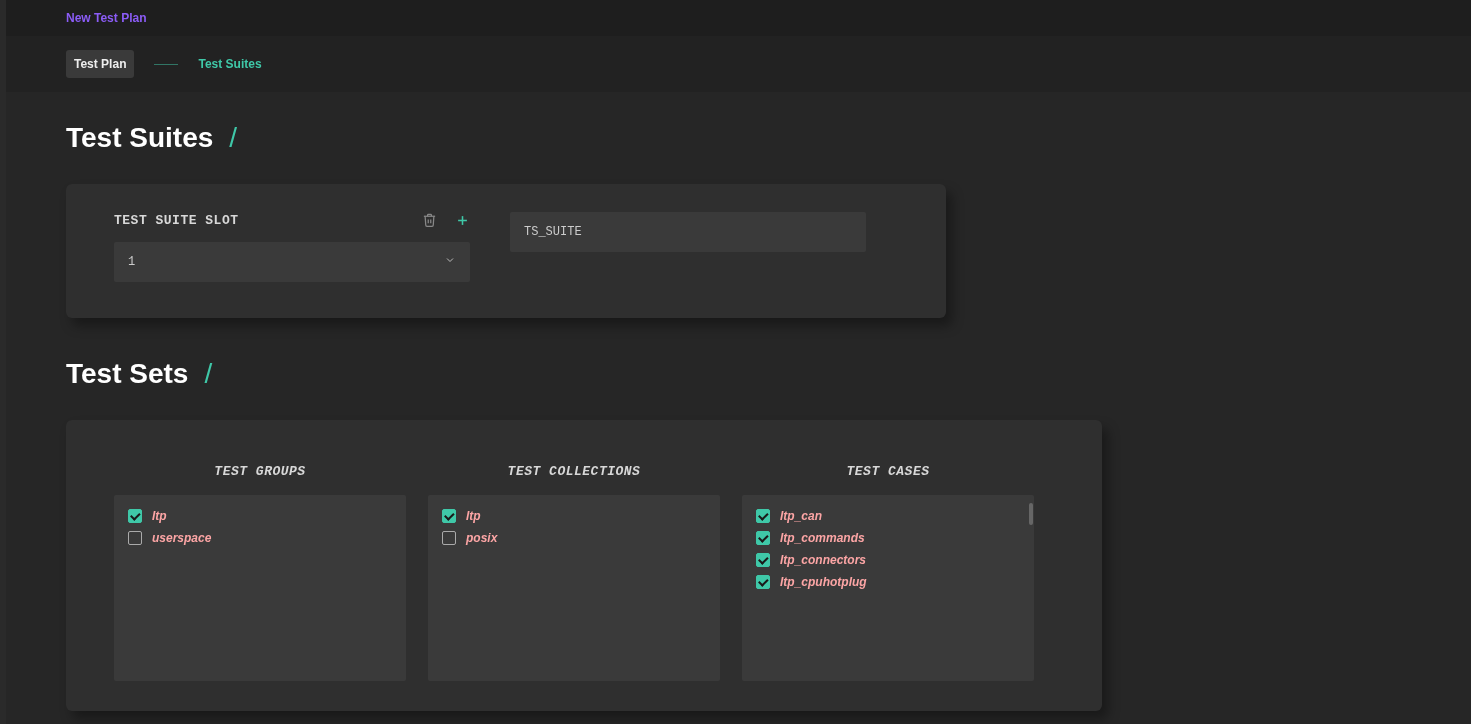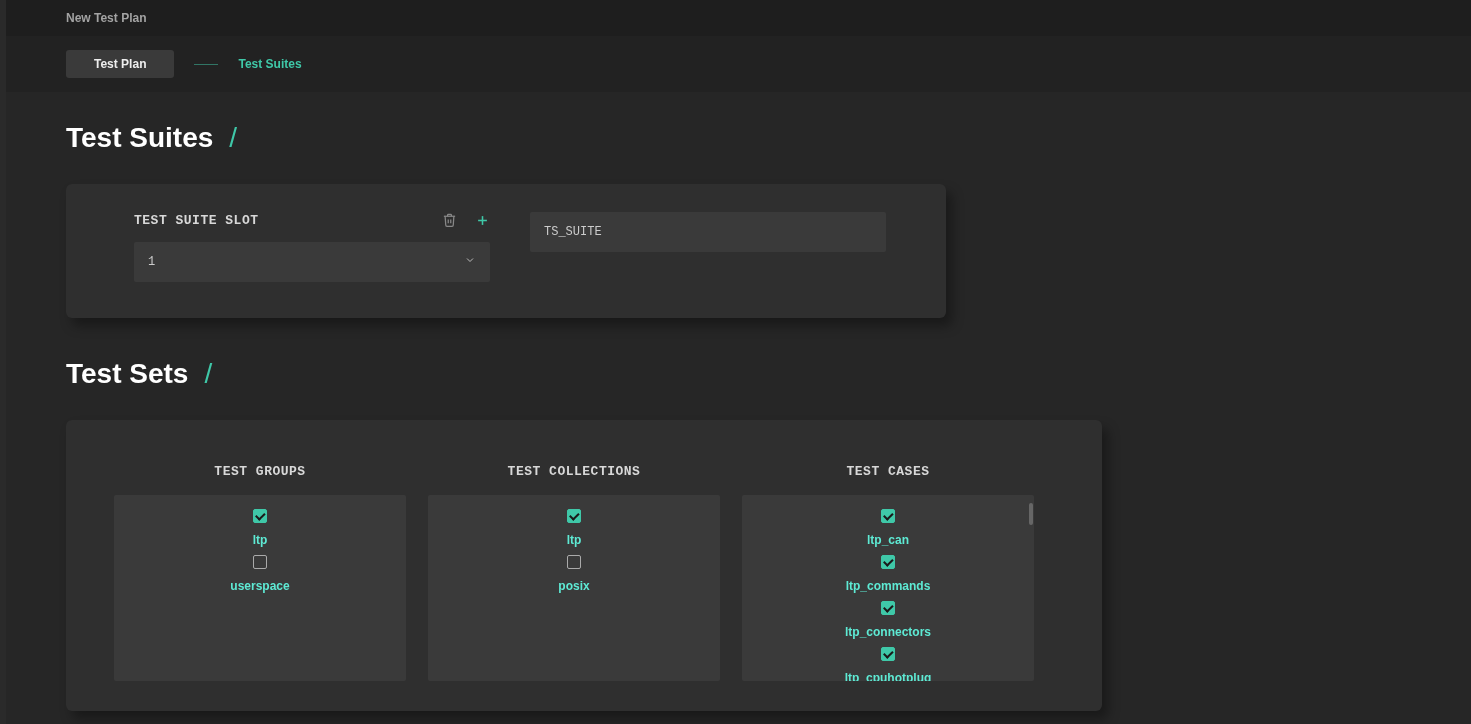--- a/index.html
+++ b/index.html
@@ -14,36 +14,36 @@
     border-left: 6px solid #2a2a2a;
   }
   .topbar {
     height: 36px;
     background: #1e1e1e;
     display: flex;
     align-items: center;
     padding-left: 60px;
     font-weight: 600;
     font-size: 12px;
-    color: #a3a3a3;
+    color: #8b5cf6;
   }
   .tabbar {
     height: 56px;
     background: #222;
     display: flex;
     align-items: center;
     padding-left: 60px;
     gap: 20px;
   }
   .tab-btn {
     background: #3a3a3a;
     color: #eee;
     font-size: 12px;
     font-weight: 600;
-    padding: 7px 28px;
+    padding: 7px 8px;
     border-radius: 3px;
     cursor: pointer;
   }
   .tab-divider {
     width: 24px;
     height: 1px;
     background: #3fc8a8;
     opacity: 0.5;
   }
   .tab-link {
@@ -80,26 +80,26 @@
     box-shadow: 6px 8px 12px rgba(0,0,0,0.35);
     margin-bottom: 40px;
   }
   .card2 {
     background: #2f2f2f;
     border-radius: 6px;
     width: 1036px;
     padding: 44px 30px 30px 48px;
     box-shadow: 6px 8px 12px rgba(0,0,0,0.35);
     margin-bottom: 40px;
+    font-style: italic;
   }
   .field-row {
     display: flex;
     gap: 40px;
     align-items: flex-start;
-    justify-content: center;
   }
   .field-col { display: flex; flex-direction: column; }
   .field-label-row {
     display: flex;
     align-items: center;
     justify-content: space-between;
     margin-bottom: 14px;
   }
   .field-label {
     font-family: "Courier New", monospace;
@@ -151,23 +151,22 @@
     overflow: hidden;
     position: relative;
   }
   .list-item {
     display: flex;
     align-items: center;
     gap: 10px;
     padding: 4px 14px;
     font-size: 12px;
     font-weight: 600;
-    color: #5eead4;
+    color: #fca5a5;
     cursor: pointer;
-    flex-direction: column;
   }
   .cb {
     width: 14px; height: 14px;
     border: 1.5px solid #aaa;
     border-radius: 2px;
     display: inline-flex;
     align-items: center;
     justify-content: center;
     flex-shrink: 0;
   }

